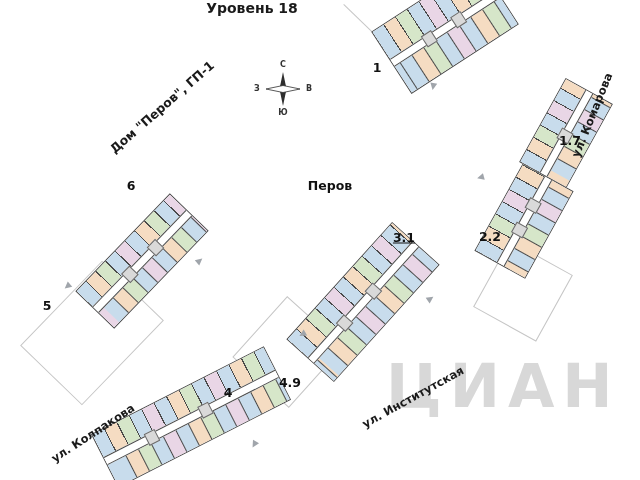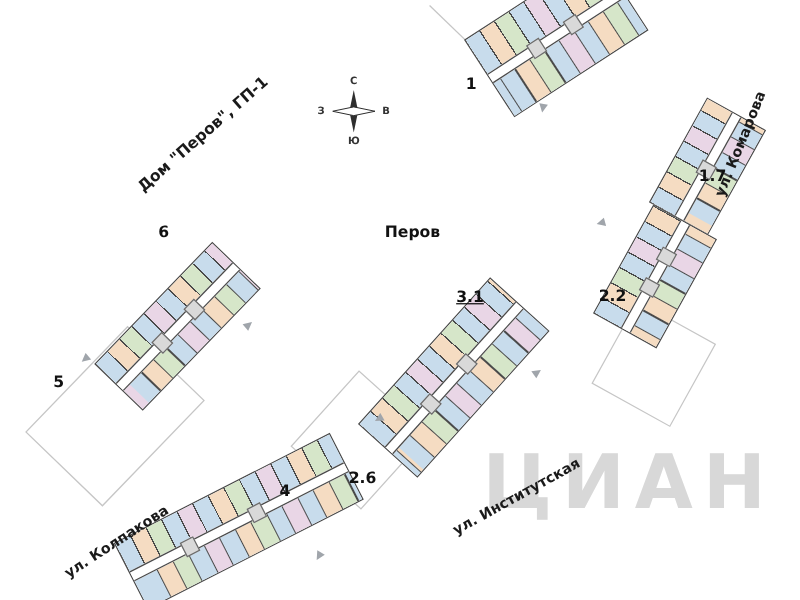--- a/index.html
+++ b/index.html
@@ -218,28 +218,29 @@
       <polygon points="0,17 17,13.5 34,17 17,20.5" fill="#ffffff" stroke="#2e2e2e" stroke-width="0.8"></polygon>
     </svg>
     <span class="cdir n">С</span>
     <span class="cdir s">Ю</span>
     <span class="cdir w">З</span>
     <span class="cdir e">В</span>
   </div>
 
   <div class="watermark" style="left:386px;top:356px;">ЦИАН</div>
 
+  <div class="page-title" style="left:252px;top:0px;">Уровень 18</div>
   <div class="rotated-label project-label" style="left:162px;top:107px;transform:translate(-50%,-50%) rotate(-41deg);">Дом "Перов", ГП-1</div>
   <div class="map-label" style="left:330px;top:185px;">Перов</div>
 
   <div class="map-label" style="left:377px;top:67px;">1</div>
   <div class="map-label" style="left:570px;top:140px;">1.7</div>
   <div class="map-label" style="left:490px;top:236px;text-align:right;">2.2</div>
-  <div class="map-label" style="left:376px;top:237px;text-decoration:underline;">3.1</div>
-  <div class="map-label" style="left:290px;top:382px;">2.6</div>
+  <div class="map-label" style="left:404px;top:237px;text-decoration:underline;">3.1</div>
+  <div class="map-label" style="left:290px;top:382px;">4.9</div>
   <div class="map-label" style="left:228px;top:392px;">4</div>
   <div class="map-label" style="left:47px;top:305px;">5</div>
   <div class="map-label" style="left:131px;top:185px;">6</div>
 
   <div class="rotated-label street-label" style="left:592px;top:115px;transform:translate(-50%,-50%) rotate(-68deg);">ул. Комарова</div>
   <div class="rotated-label street-label" style="left:93px;top:433px;transform:translate(-50%,-50%) rotate(-33deg);">ул. Колпакова</div>
   <div class="rotated-label street-label" style="left:413px;top:397px;transform:translate(-50%,-50%) rotate(-29deg);">ул. Институтская</div>
 
 </div>
 

